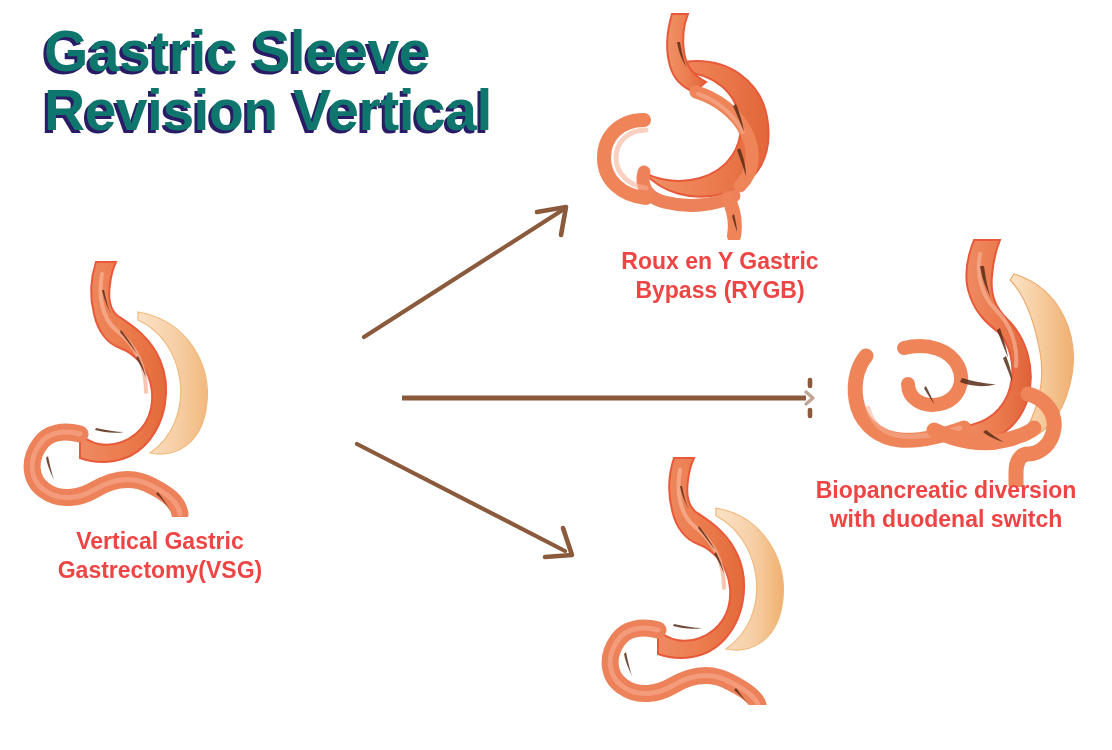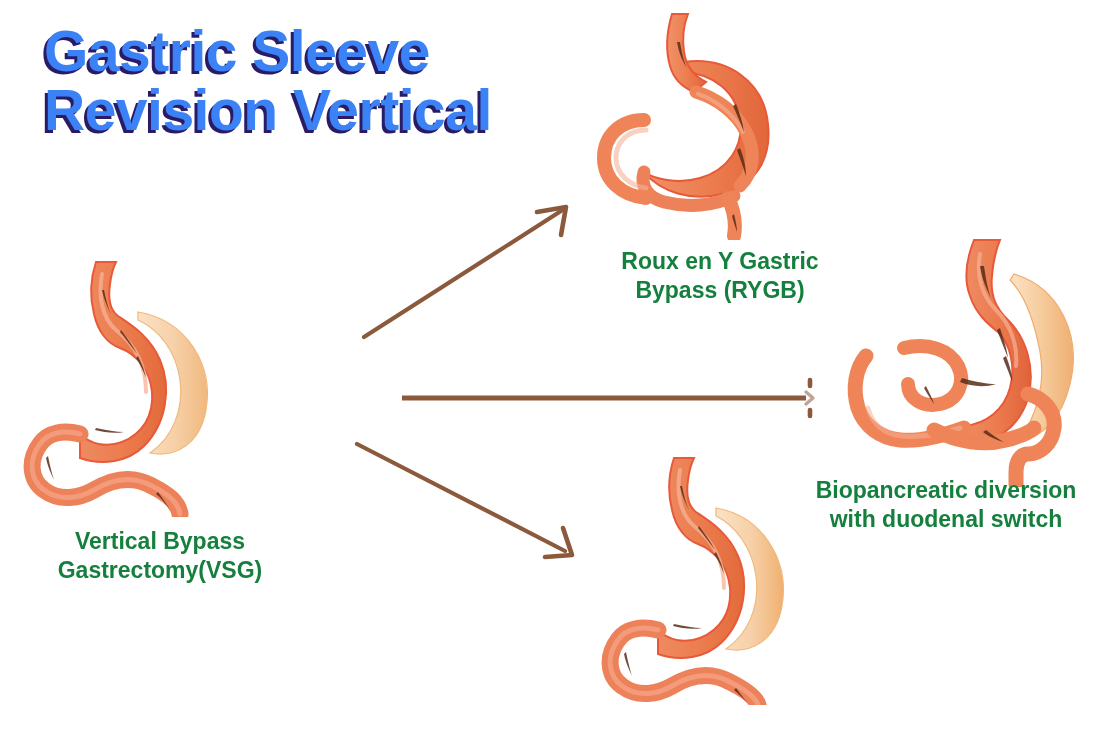--- a/index.html
+++ b/index.html
@@ -19,31 +19,31 @@
   
   #title-block {
     position: absolute;
     left: 44px;
     top: 22px;
     font-family: "Liberation Sans", sans-serif;
     font-weight: bold;
     font-size: 57px;
     line-height: 1.03;
     letter-spacing: -0.5px;
-    color: #3b82f6;
+    color: #0f766e;
     text-shadow: -3px 3px 0 #2A1B66;
     white-space: pre;
     user-select: none;
   }
   #title-block .t-line { display: block; }
 
   
   .caption {
     position: absolute;
-    color: #15803d;
+    color: #ef4444;
     font-family: "Liberation Sans", sans-serif;
     font-weight: bold;
     font-size: 23px;
     line-height: 1.28;
     text-align: center;
     white-space: pre-line;
     user-select: none;
   }
   #caption-vsg { left: 0px;   top: 527px; width: 320px; }
   #caption-rygb { left: 560px; top: 247px; width: 320px; }
@@ -217,20 +217,20 @@
     <g fill="#5A2D18" opacity="0.85">
       <path d="M 84 36 C 86 46 88 54 91 60 C 88 54 84 46 82 36 Z"></path>
       <path d="M 101 76 C 107 84 113 92 117 100 C 111 92 105 84 100 78 Z"></path>
       <path d="M 118 102 C 122 110 125 118 126 124 C 123 116 119 108 116 104 Z"></path>
       <path d="M 76 174 C 86 176 96 178 104 178 C 94 180 83 178 75 176 Z"></path>
       <path d="M 28 202 C 30 212 32 220 34 226 C 30 218 27 210 26 204 Z"></path>
       <path d="M 138 238 C 144 246 148 251 150 254 C 146 249 141 244 136 240 Z"></path>
     </g>
   </svg>
 
-  <div class="caption" id="caption-vsg">Vertical Bypass
+  <div class="caption" id="caption-vsg">Vertical Gastric
 Gastrectomy(VSG)</div>
   <div class="caption" id="caption-rygb">Roux en Y Gastric
 Bypass (RYGB)</div>
   <div class="caption" id="caption-bpd">Biopancreatic diversion
 with duodenal switch</div>
 
 </div>
 
 </body></html>

